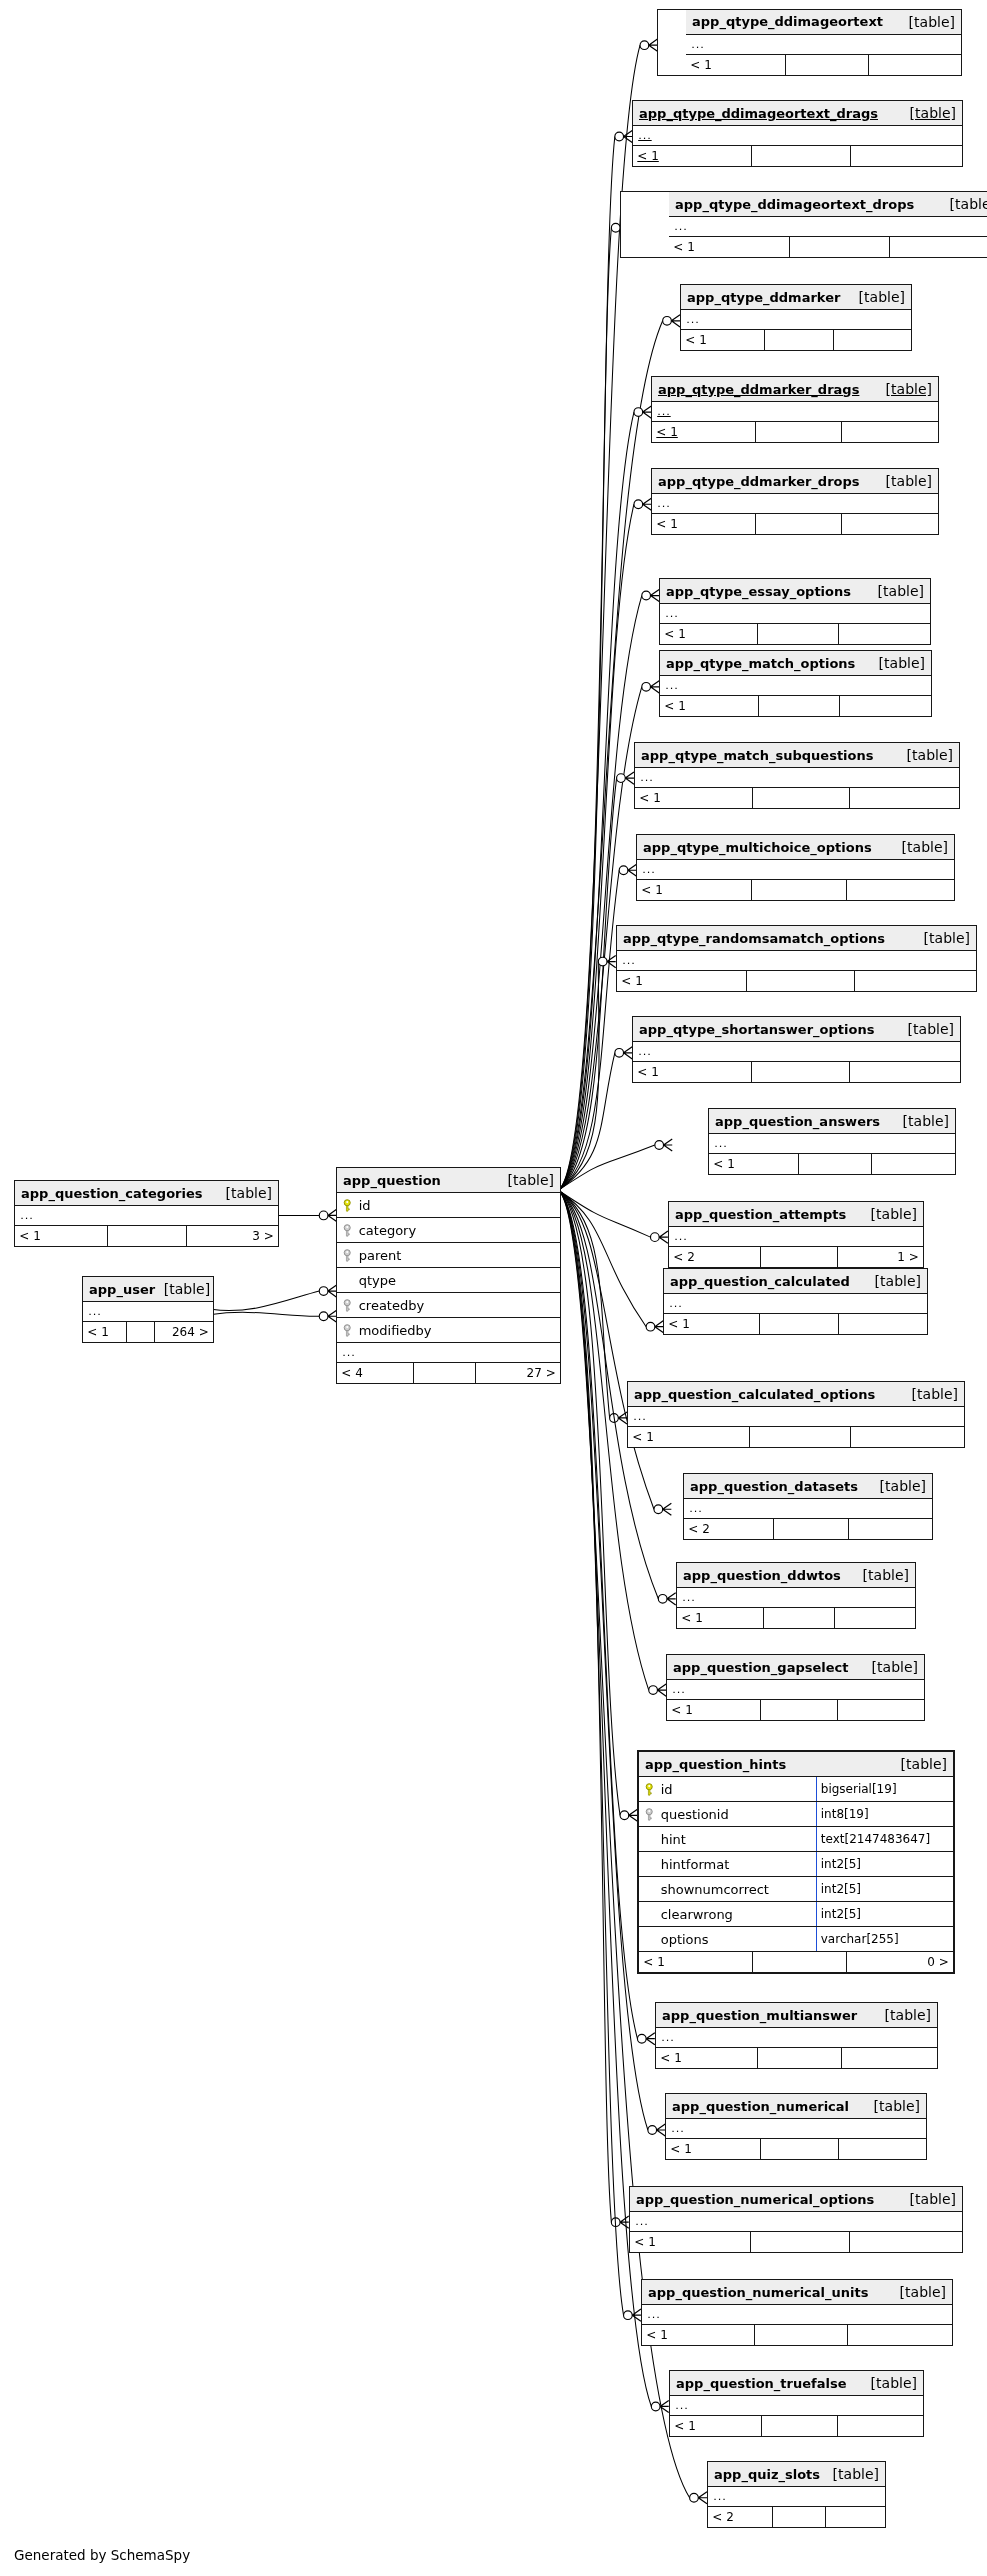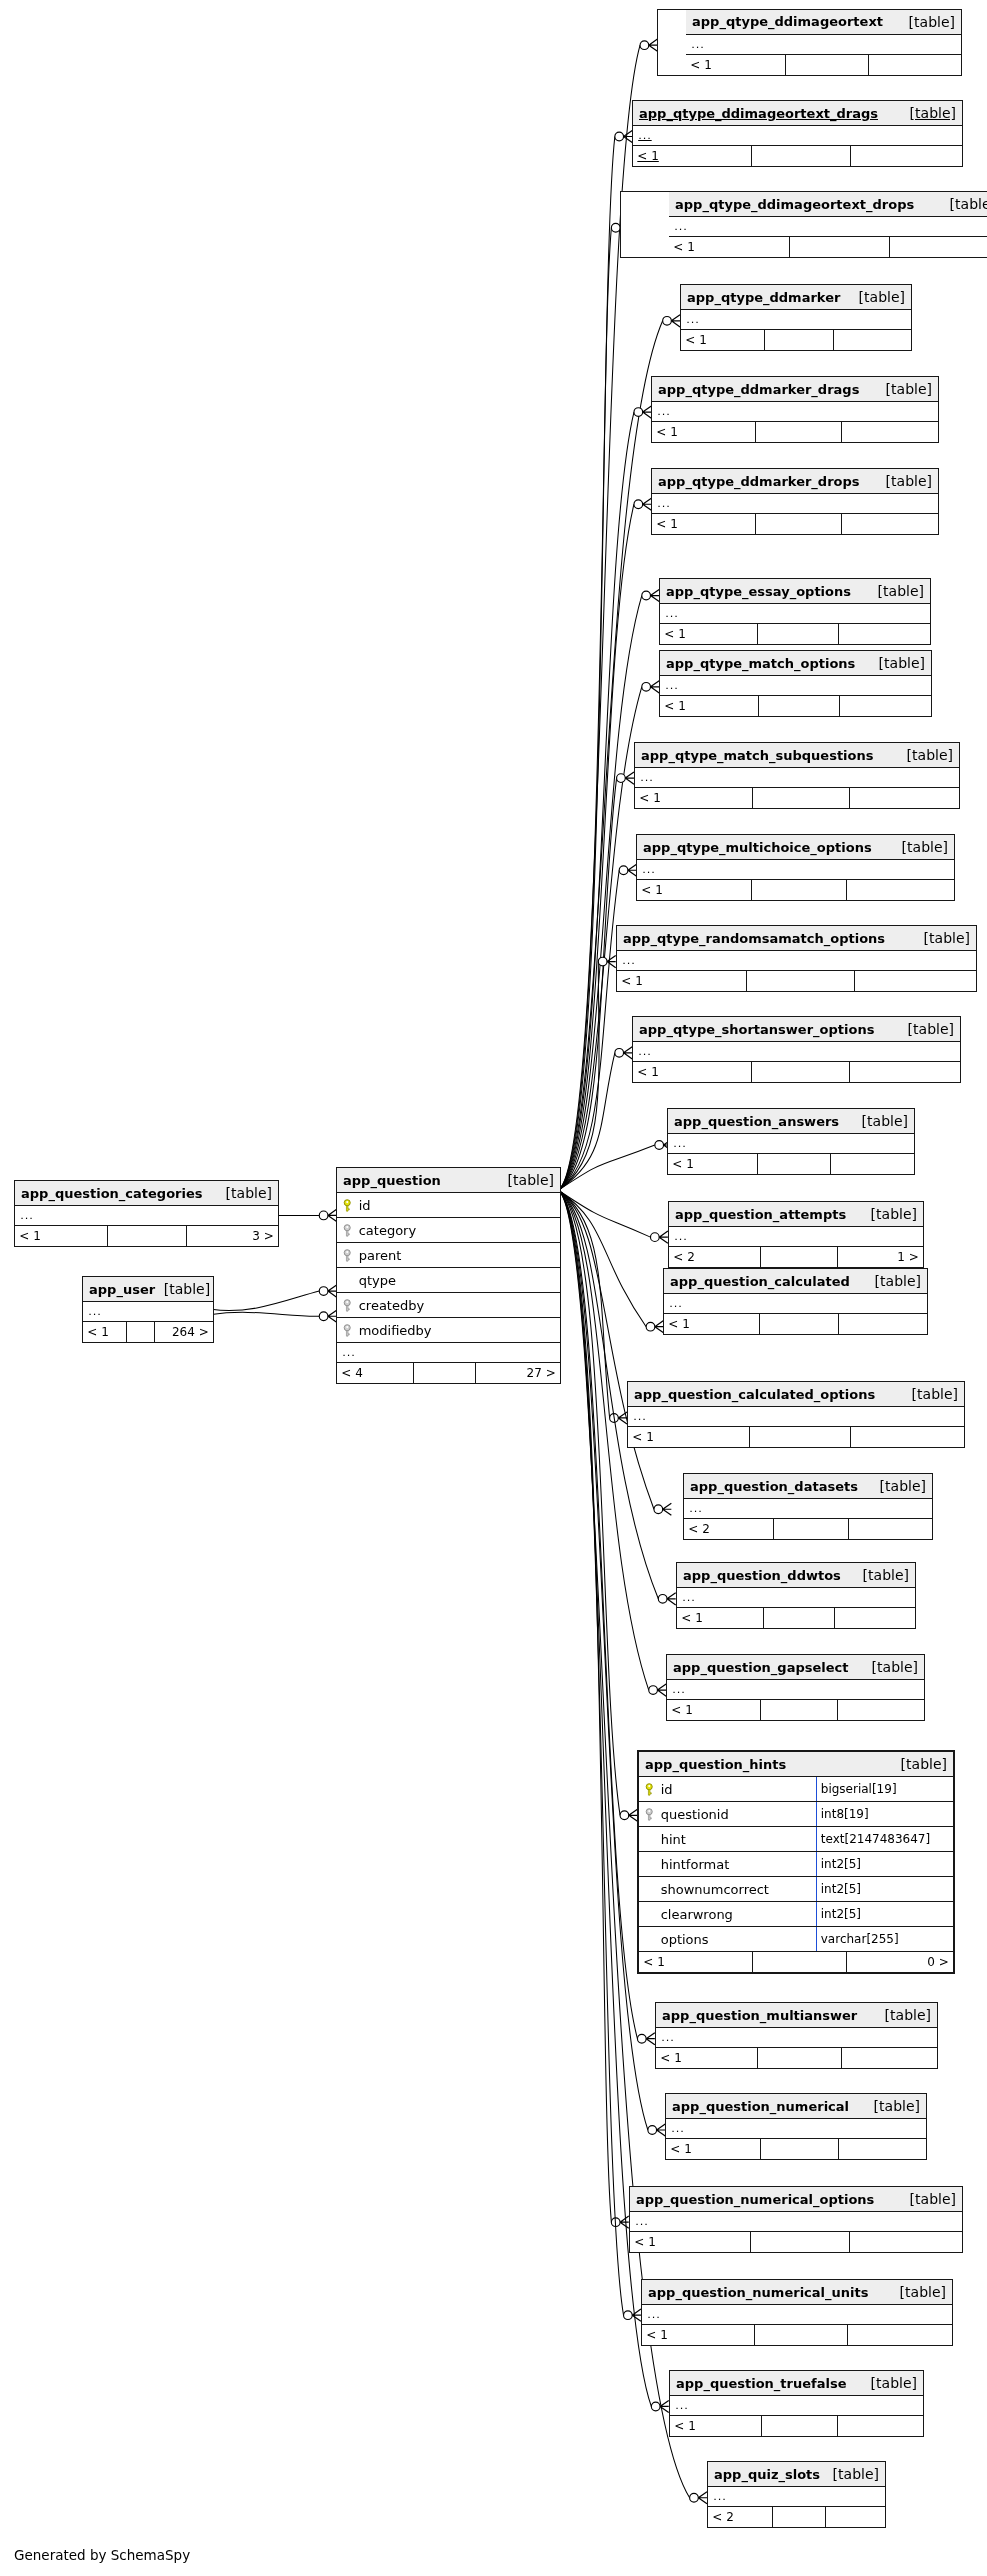--- a/index.html
+++ b/index.html
@@ -252,21 +252,21 @@
         <span class="nm">app_qtype_ddmarker</span>
         <span class="tag">[table]</span>
       </div>
       <div class="erow">...</div>
       <div class="ftr">
         <span class="fc c0" style="width: 36%;">&lt; 1</span>
         <span class="fc c1" style="width: 30%;"></span>
         <span class="fc c2"></span>
       </div>
     </div>
-    <div class="tbl" style="left: 651px; top: 376px; width: 286px;">
+    <div class="tbl" style="left: 651px; top: 376px; width: 286px; text-decoration: underline;">
       <div class="hdr">
         <span class="nm">app_qtype_ddmarker_drags</span>
         <span class="tag">[table]</span>
       </div>
       <div class="erow">...</div>
       <div class="ftr">
         <span class="fc c0" style="width: 36%;">&lt; 1</span>
         <span class="fc c1" style="width: 30%;"></span>
         <span class="fc c2"></span>
       </div>
@@ -348,21 +348,21 @@
         <span class="nm">app_qtype_shortanswer_options</span>
         <span class="tag">[table]</span>
       </div>
       <div class="erow">...</div>
       <div class="ftr">
         <span class="fc c0" style="width: 36%;">&lt; 1</span>
         <span class="fc c1" style="width: 30%;"></span>
         <span class="fc c2"></span>
       </div>
     </div>
-    <div class="tbl" style="left: 667px; top: 1108px; width: 246px;">
+    <div class="tbl" style="left: 708px; top: 1108px; width: 246px;">
       <div class="hdr">
         <span class="nm">app_question_answers</span>
         <span class="tag">[table]</span>
       </div>
       <div class="erow">...</div>
       <div class="ftr">
         <span class="fc c0" style="width: 36%;">&lt; 1</span>
         <span class="fc c1" style="width: 30%;"></span>
         <span class="fc c2"></span>
       </div>

